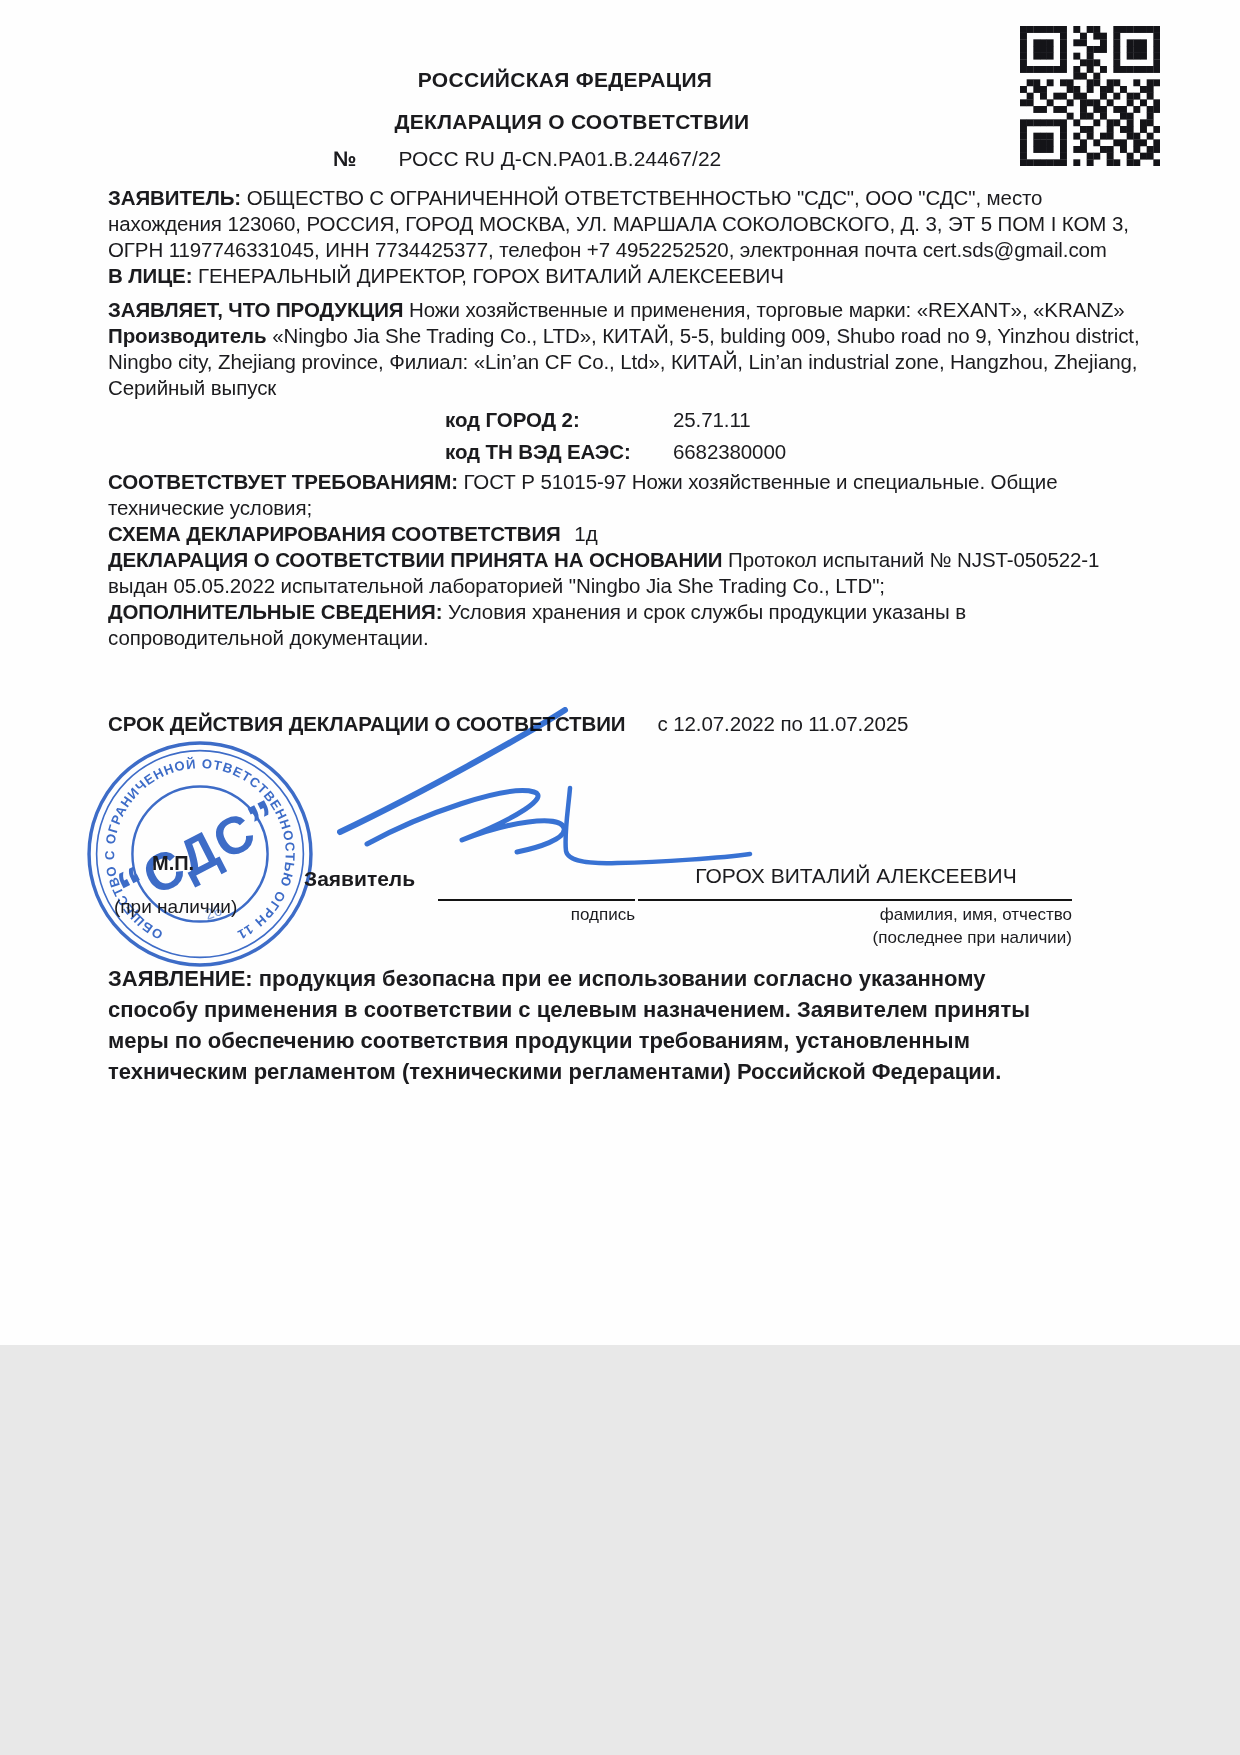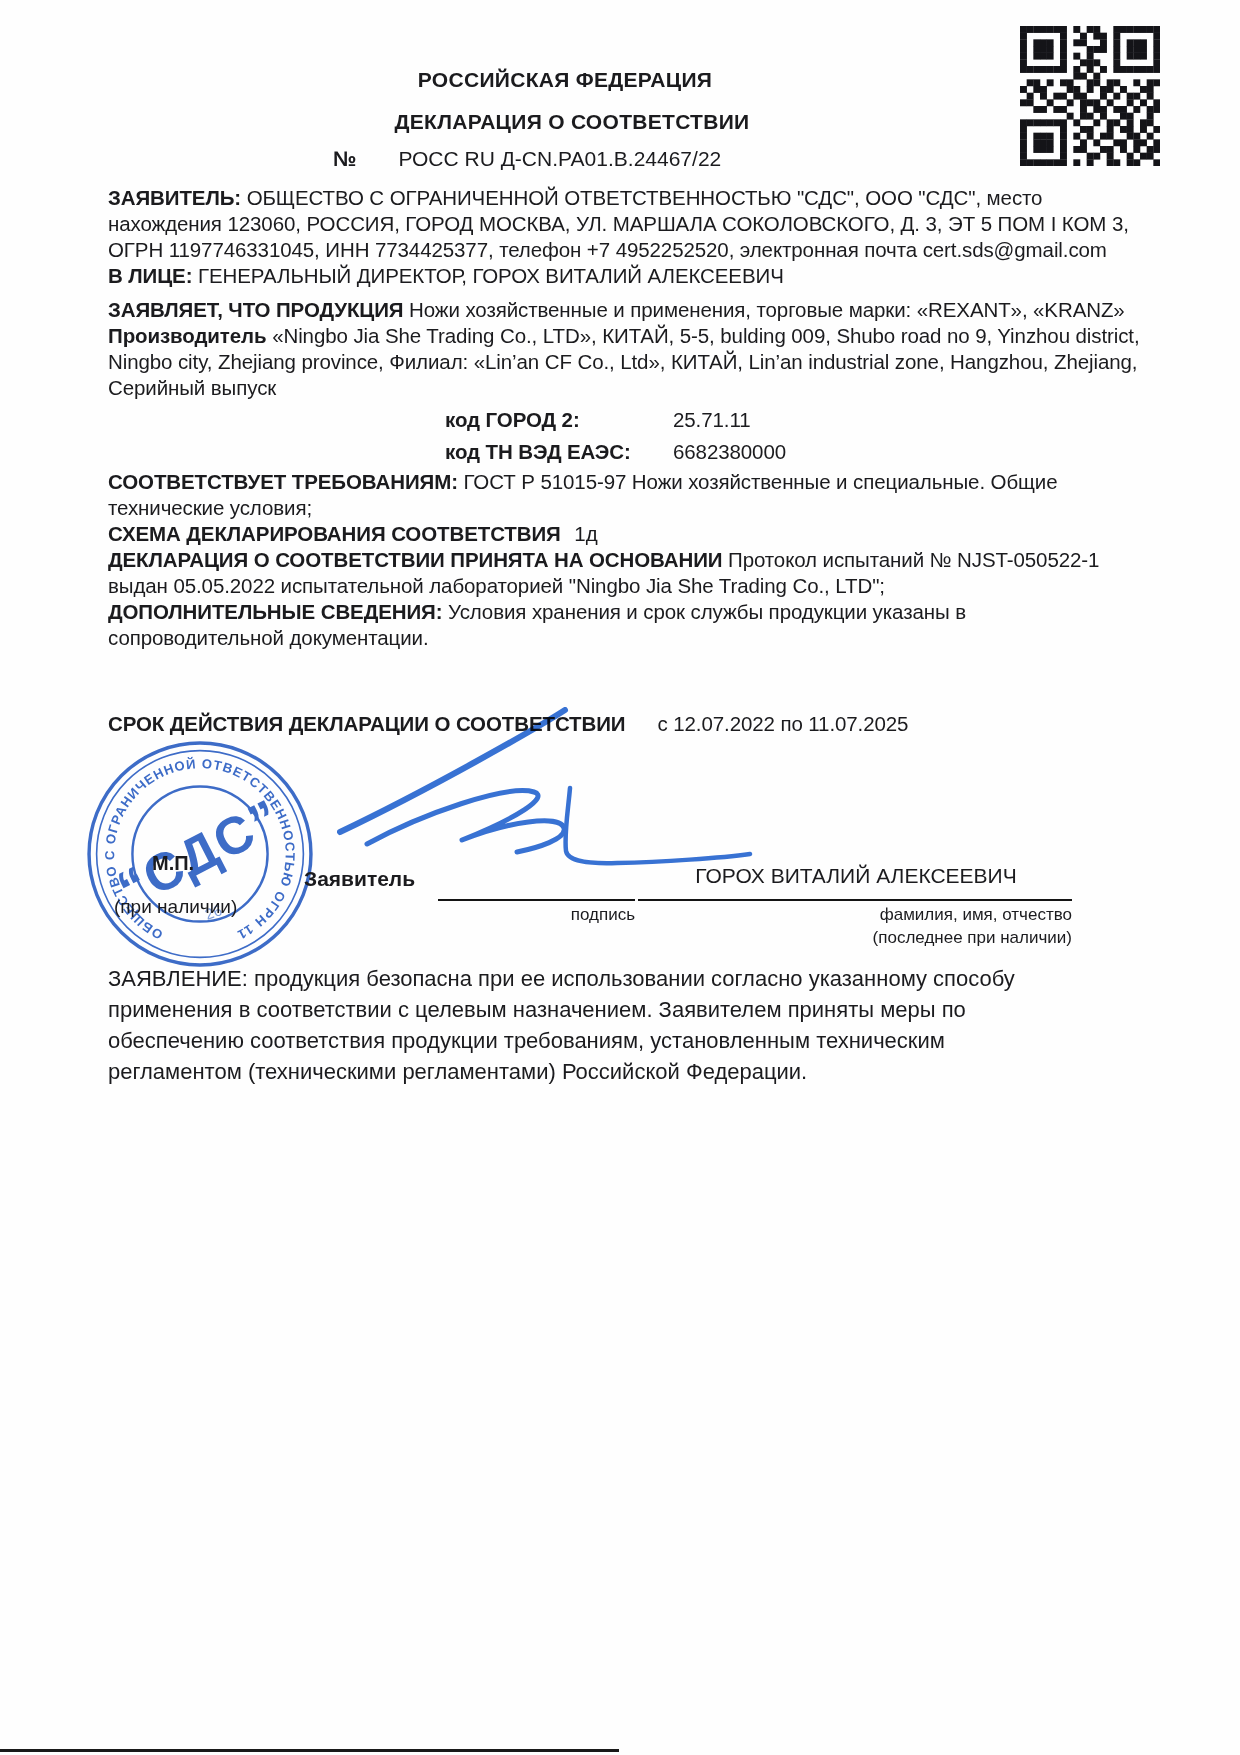--- a/index.html
+++ b/index.html
@@ -1,17 +1,17 @@
 <!DOCTYPE html>
 <html><head>
 <meta charset="utf-8">
 <style>
   html,body{margin:0;padding:0;background:#e8e8e8;}
   .page{
-    position:relative;width:1240px;height:1755px;background:#fefefe;
+    position:relative;width:1240px;height:1345px;background:#fefefe;
     font-family:"Liberation Sans","DejaVu Sans",sans-serif;color:#1b1b1e;
     overflow:hidden;margin:0 auto;
   }
   .hdr{position:absolute;left:0;top:0;width:1130px;text-align:center;}
   .hdr .t1{position:absolute;left:0;top:68px;width:100%;font-size:21px;font-weight:bold;letter-spacing:.3px;}
   .hdr .t2{position:absolute;left:0;top:110px;width:100%;font-size:21px;font-weight:bold;letter-spacing:.3px;padding-left:7px;}
   .numline{position:absolute;left:333px;top:147px;font-size:21px;}
   .numline .no{font-weight:bold;margin-right:42px;}
   .col{position:absolute;left:108px;top:185px;width:1036px;font-size:20.5px;line-height:26px;letter-spacing:-0.1px;}
   .col p{margin:0;}
@@ -29,21 +29,21 @@
   .mpnote{left:114px;top:896px;font-size:19px;}
   .applword{left:304px;top:867px;font-weight:bold;font-size:21px;}
   .sigline{height:0;border-top:2.5px solid #141414;}
   .line1{left:438px;top:899px;width:197px;}
   .line2{left:638px;top:899px;width:434px;}
   .cap{font-size:17px;text-align:right;}
   .cap1{left:438px;top:905px;width:197px;}
   .fio{left:640px;top:864px;width:432px;font-size:21px;text-align:center;}
   .cap2{left:638px;top:905px;width:434px;}
   .cap3{left:638px;top:928px;width:434px;}
-  .statement{position:absolute;left:108px;top:941px;width:940px;font-size:22px;line-height:31px;font-weight:normal;}
+  .statement{position:absolute;left:108px;top:941px;width:940px;font-size:22px;line-height:31px;font-weight:bold;}
   .qr{position:absolute;left:1020px;top:26px;width:140px;height:140px;}
   .qr rect{fill:#141418;}
   .stampwrap{position:absolute;left:84px;top:738px;width:232px;height:232px;mix-blend-mode:multiply;opacity:.92;}
   .sigsvg{position:absolute;left:312px;top:696px;width:455px;height:186px;mix-blend-mode:multiply;opacity:.95;}
   .botline{position:absolute;left:0;top:1749px;width:619px;height:3px;background:#191919;}
 </style>
 </head>
 <body>
 
 <div class="page">

